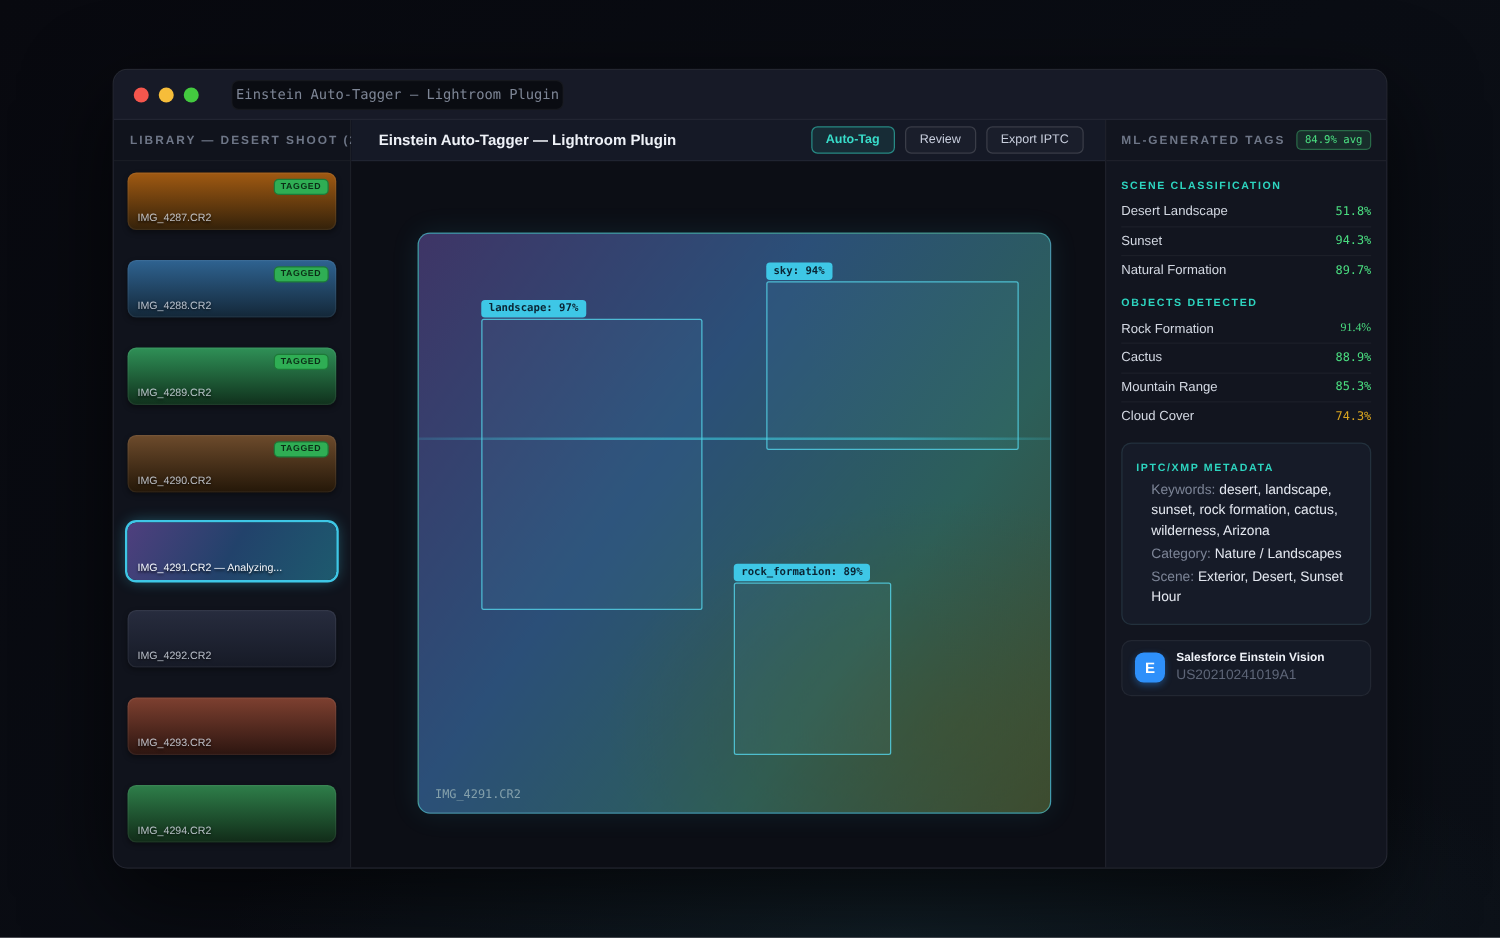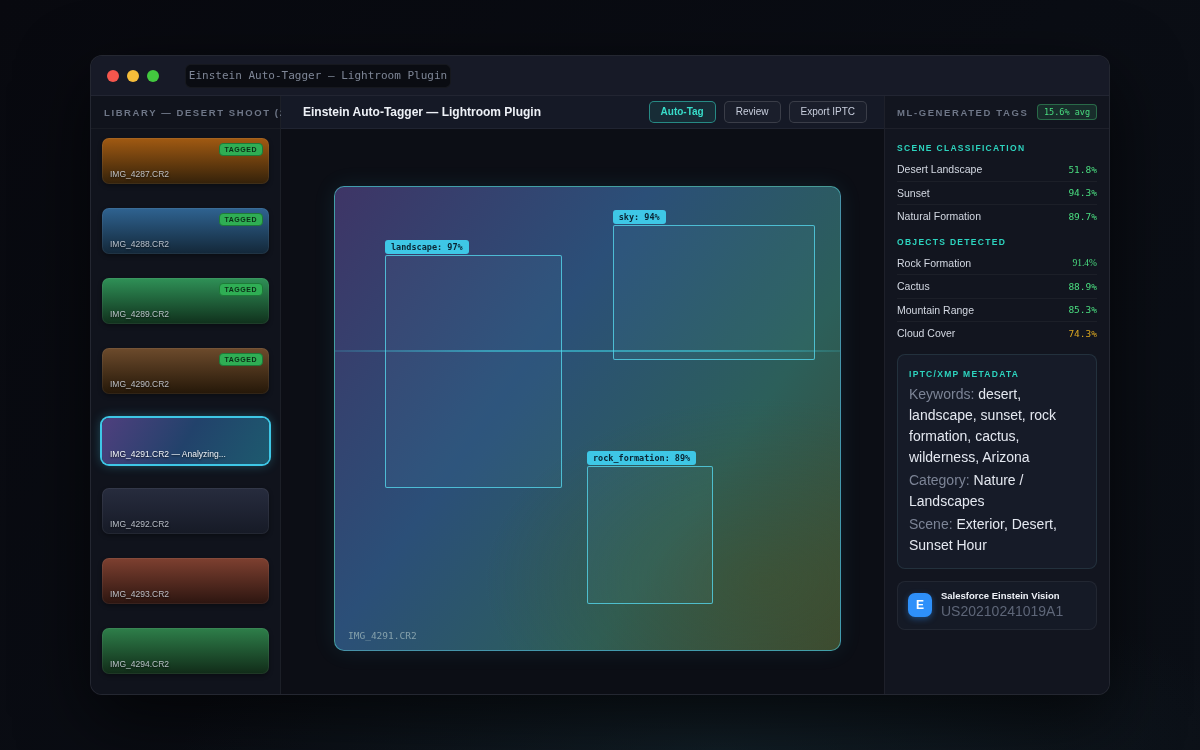--- a/index.html
+++ b/index.html
@@ -145,35 +145,35 @@
   }
   .tag-row:last-child { border-bottom:none; }
   .tag-label { font-size:10.5px; color:#d3d8e2; }
   .tag-value { font-family:"DejaVu Sans Mono", monospace; font-size:9.5px; }
   .section { margin-bottom:9px; }
 
   .meta-box {
     margin-top:4px; background:#161b28; border:1px solid rgba(120,200,210,0.13);
     border-radius:8px; padding:10px 11px;
   }
-  .meta-line { font-size:14px; line-height:1.5; color:#e4e8f0; margin-bottom:2px; }
+  .meta-line { font-size:11px; line-height:1.5; color:#e4e8f0; margin-bottom:2px;margin-left:12px; }
   .meta-key { color:#7c8496; }
 
   .engine-card {
     margin-top:12px; background:#151a26; border:1px solid rgba(255,255,255,0.06);
     border-radius:8px; padding:8px 10px; display:flex; align-items:center; gap:9px;
   }
   .engine-icon {
     width:24px; height:24px; border-radius:7px; background:#2e90fa;
     color:#ffffff; font-weight:bold; font-size:12px;
     display:flex; align-items:center; justify-content:center; flex:0 0 24px;
     box-shadow:0 2px 6px rgba(46,144,250,0.4);
   }
   .engine-name { font-size:9.5px; font-weight:bold; color:#eef1f7; line-height:1.35; }
-  .engine-id { font-size:14px; color:#5e6678; line-height:1.35; }
+  .engine-id { font-size:11px; color:#5e6678; line-height:1.35; }
 </style>
 </head>
 <body>
 
 <div class="window">
 
   <div class="titlebar">
     <div class="lights">
       <span class="light red"></span>
       <span class="light yellow"></span>
@@ -248,21 +248,21 @@
   </div>
             </div>
           <div class="canvas-fname">IMG_4291.CR2</div>
         </div>
       </div>
     </div>
 
     <div class="panel">
       <div class="panel-header">
         <span class="panel-header-title">ML-GENERATED TAGS</span>
-        <span class="avg-badge">15.6% avg</span>
+        <span class="avg-badge">84.9% avg</span>
       </div>
       <div class="panel-body">
         <div id="sections">
             <div class="section">
     <div class="sec-title">SCENE CLASSIFICATION</div>
     <div class="rows">
                 <div class="tag-row">
     <span class="tag-label">Desert Landscape</span>
     <span class="tag-value" style="color: rgb(74, 222, 128);">51.8%</span>
   </div>

